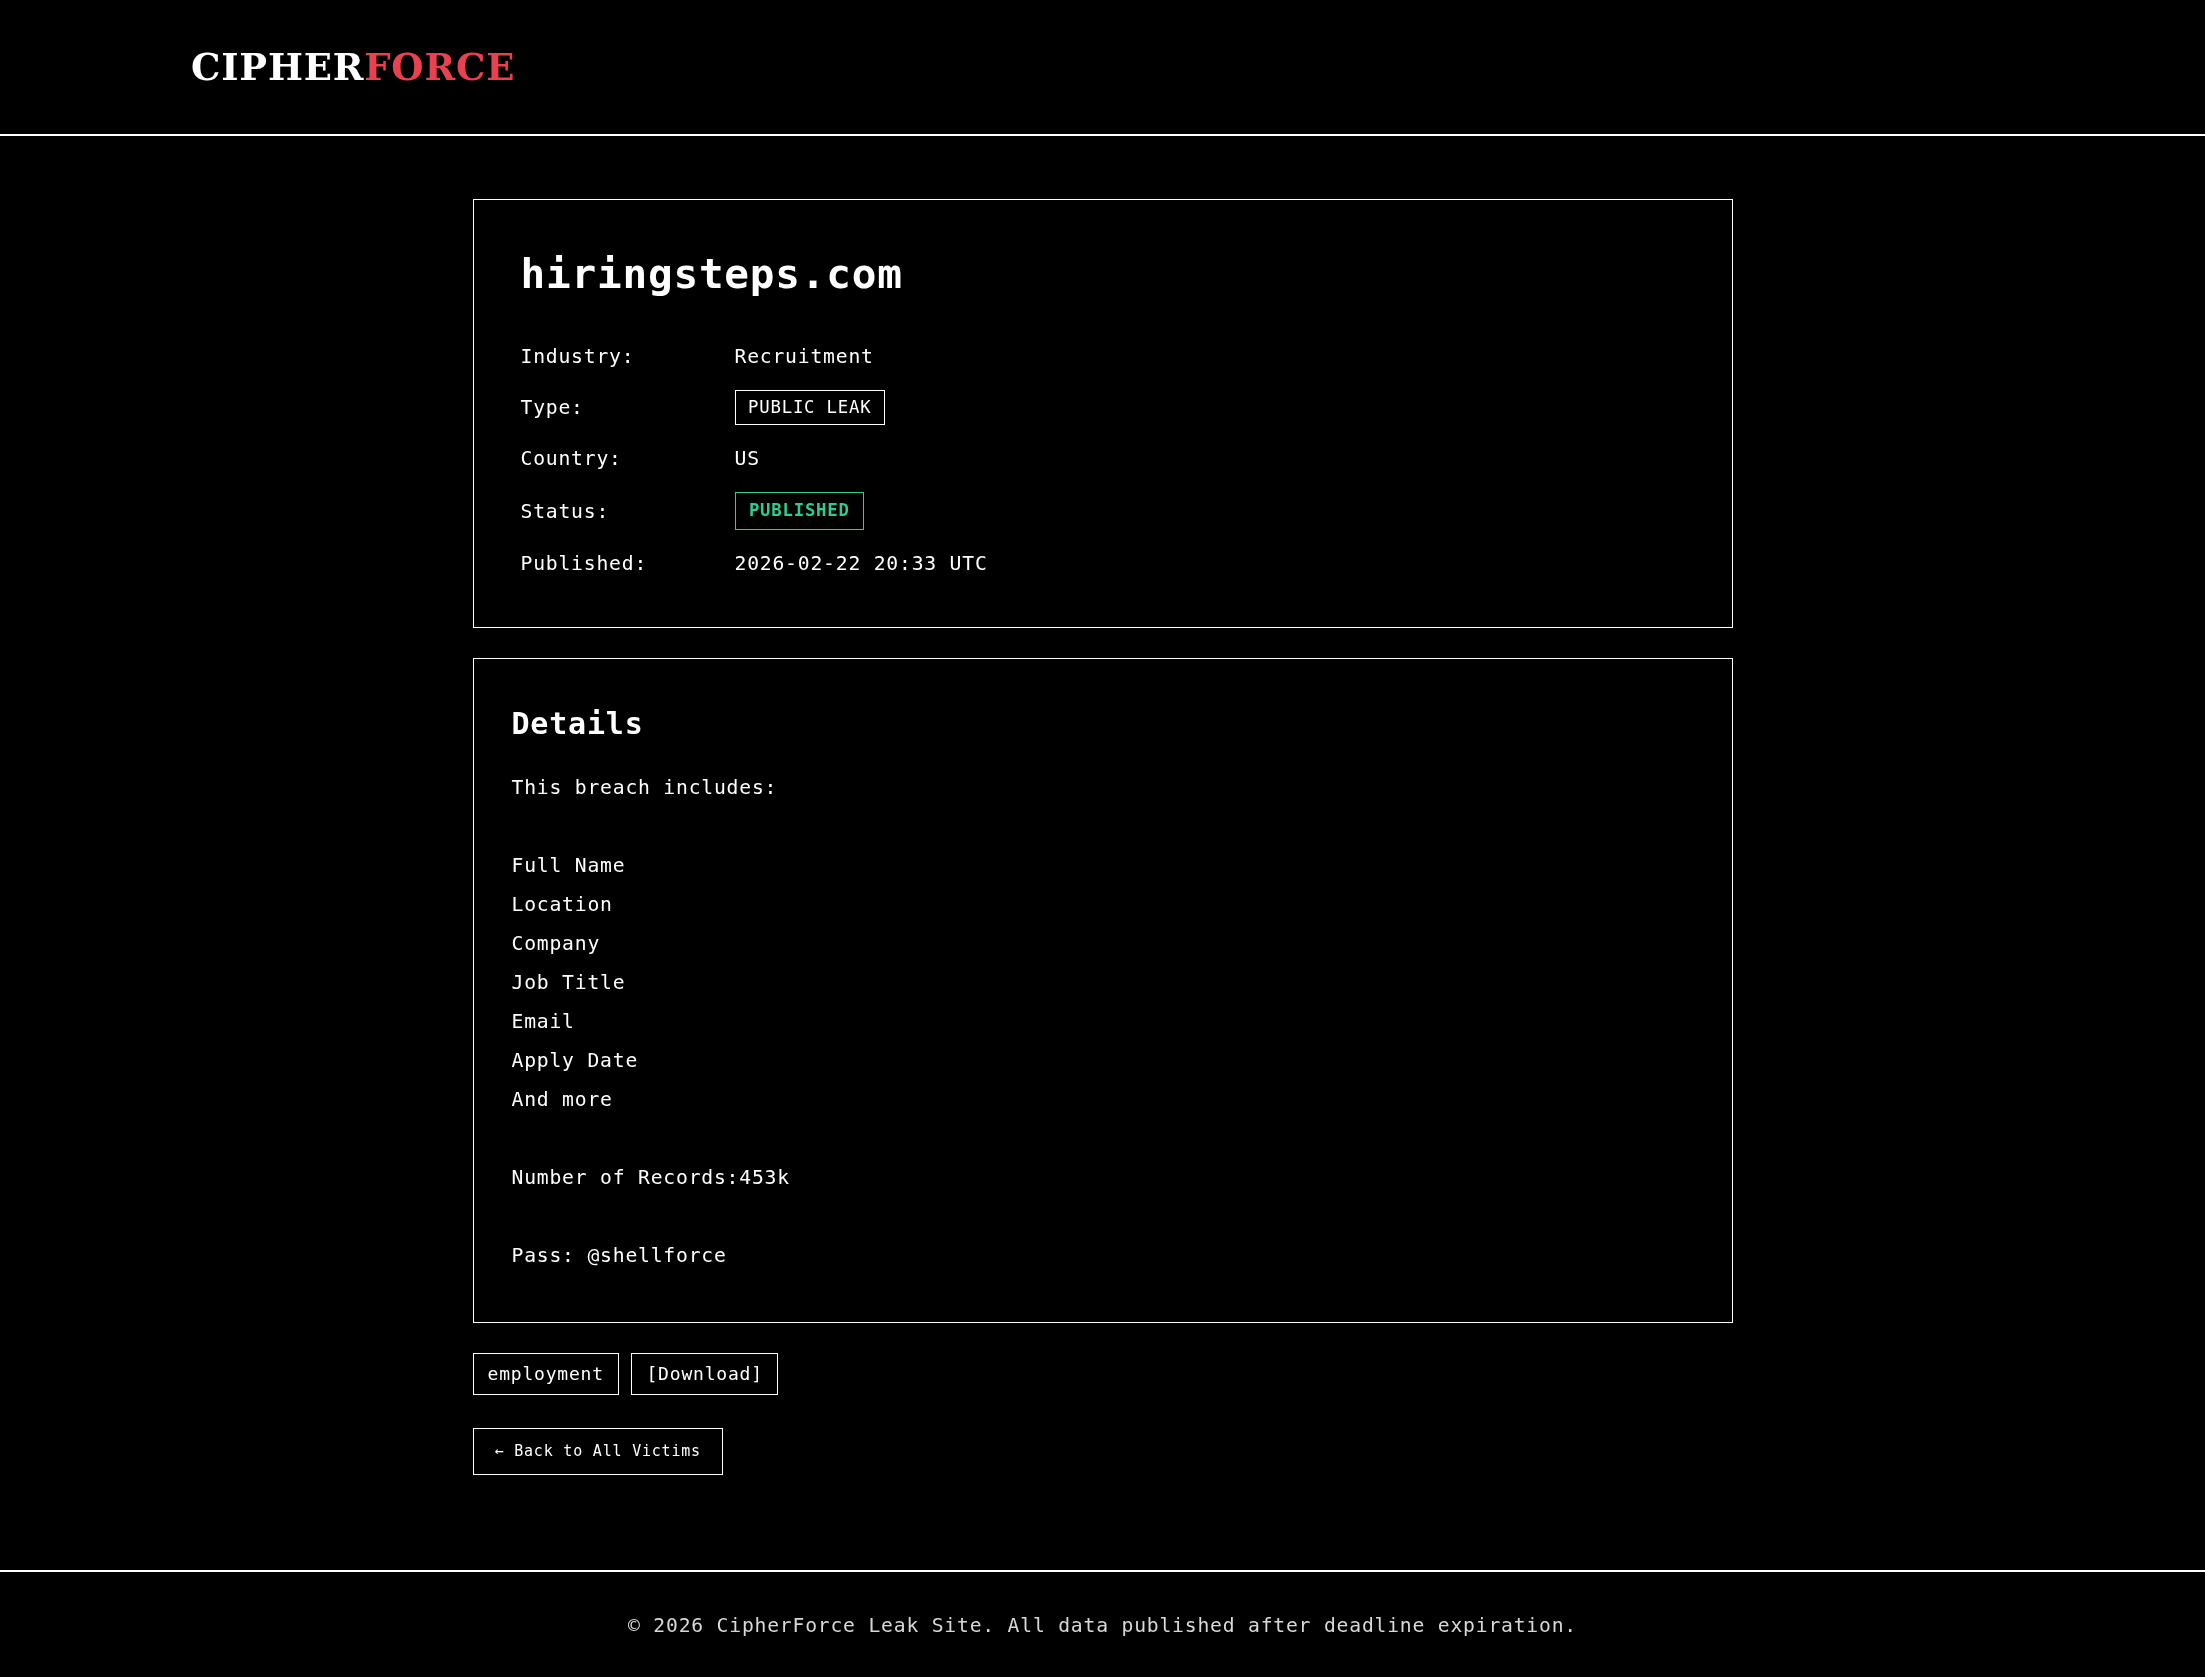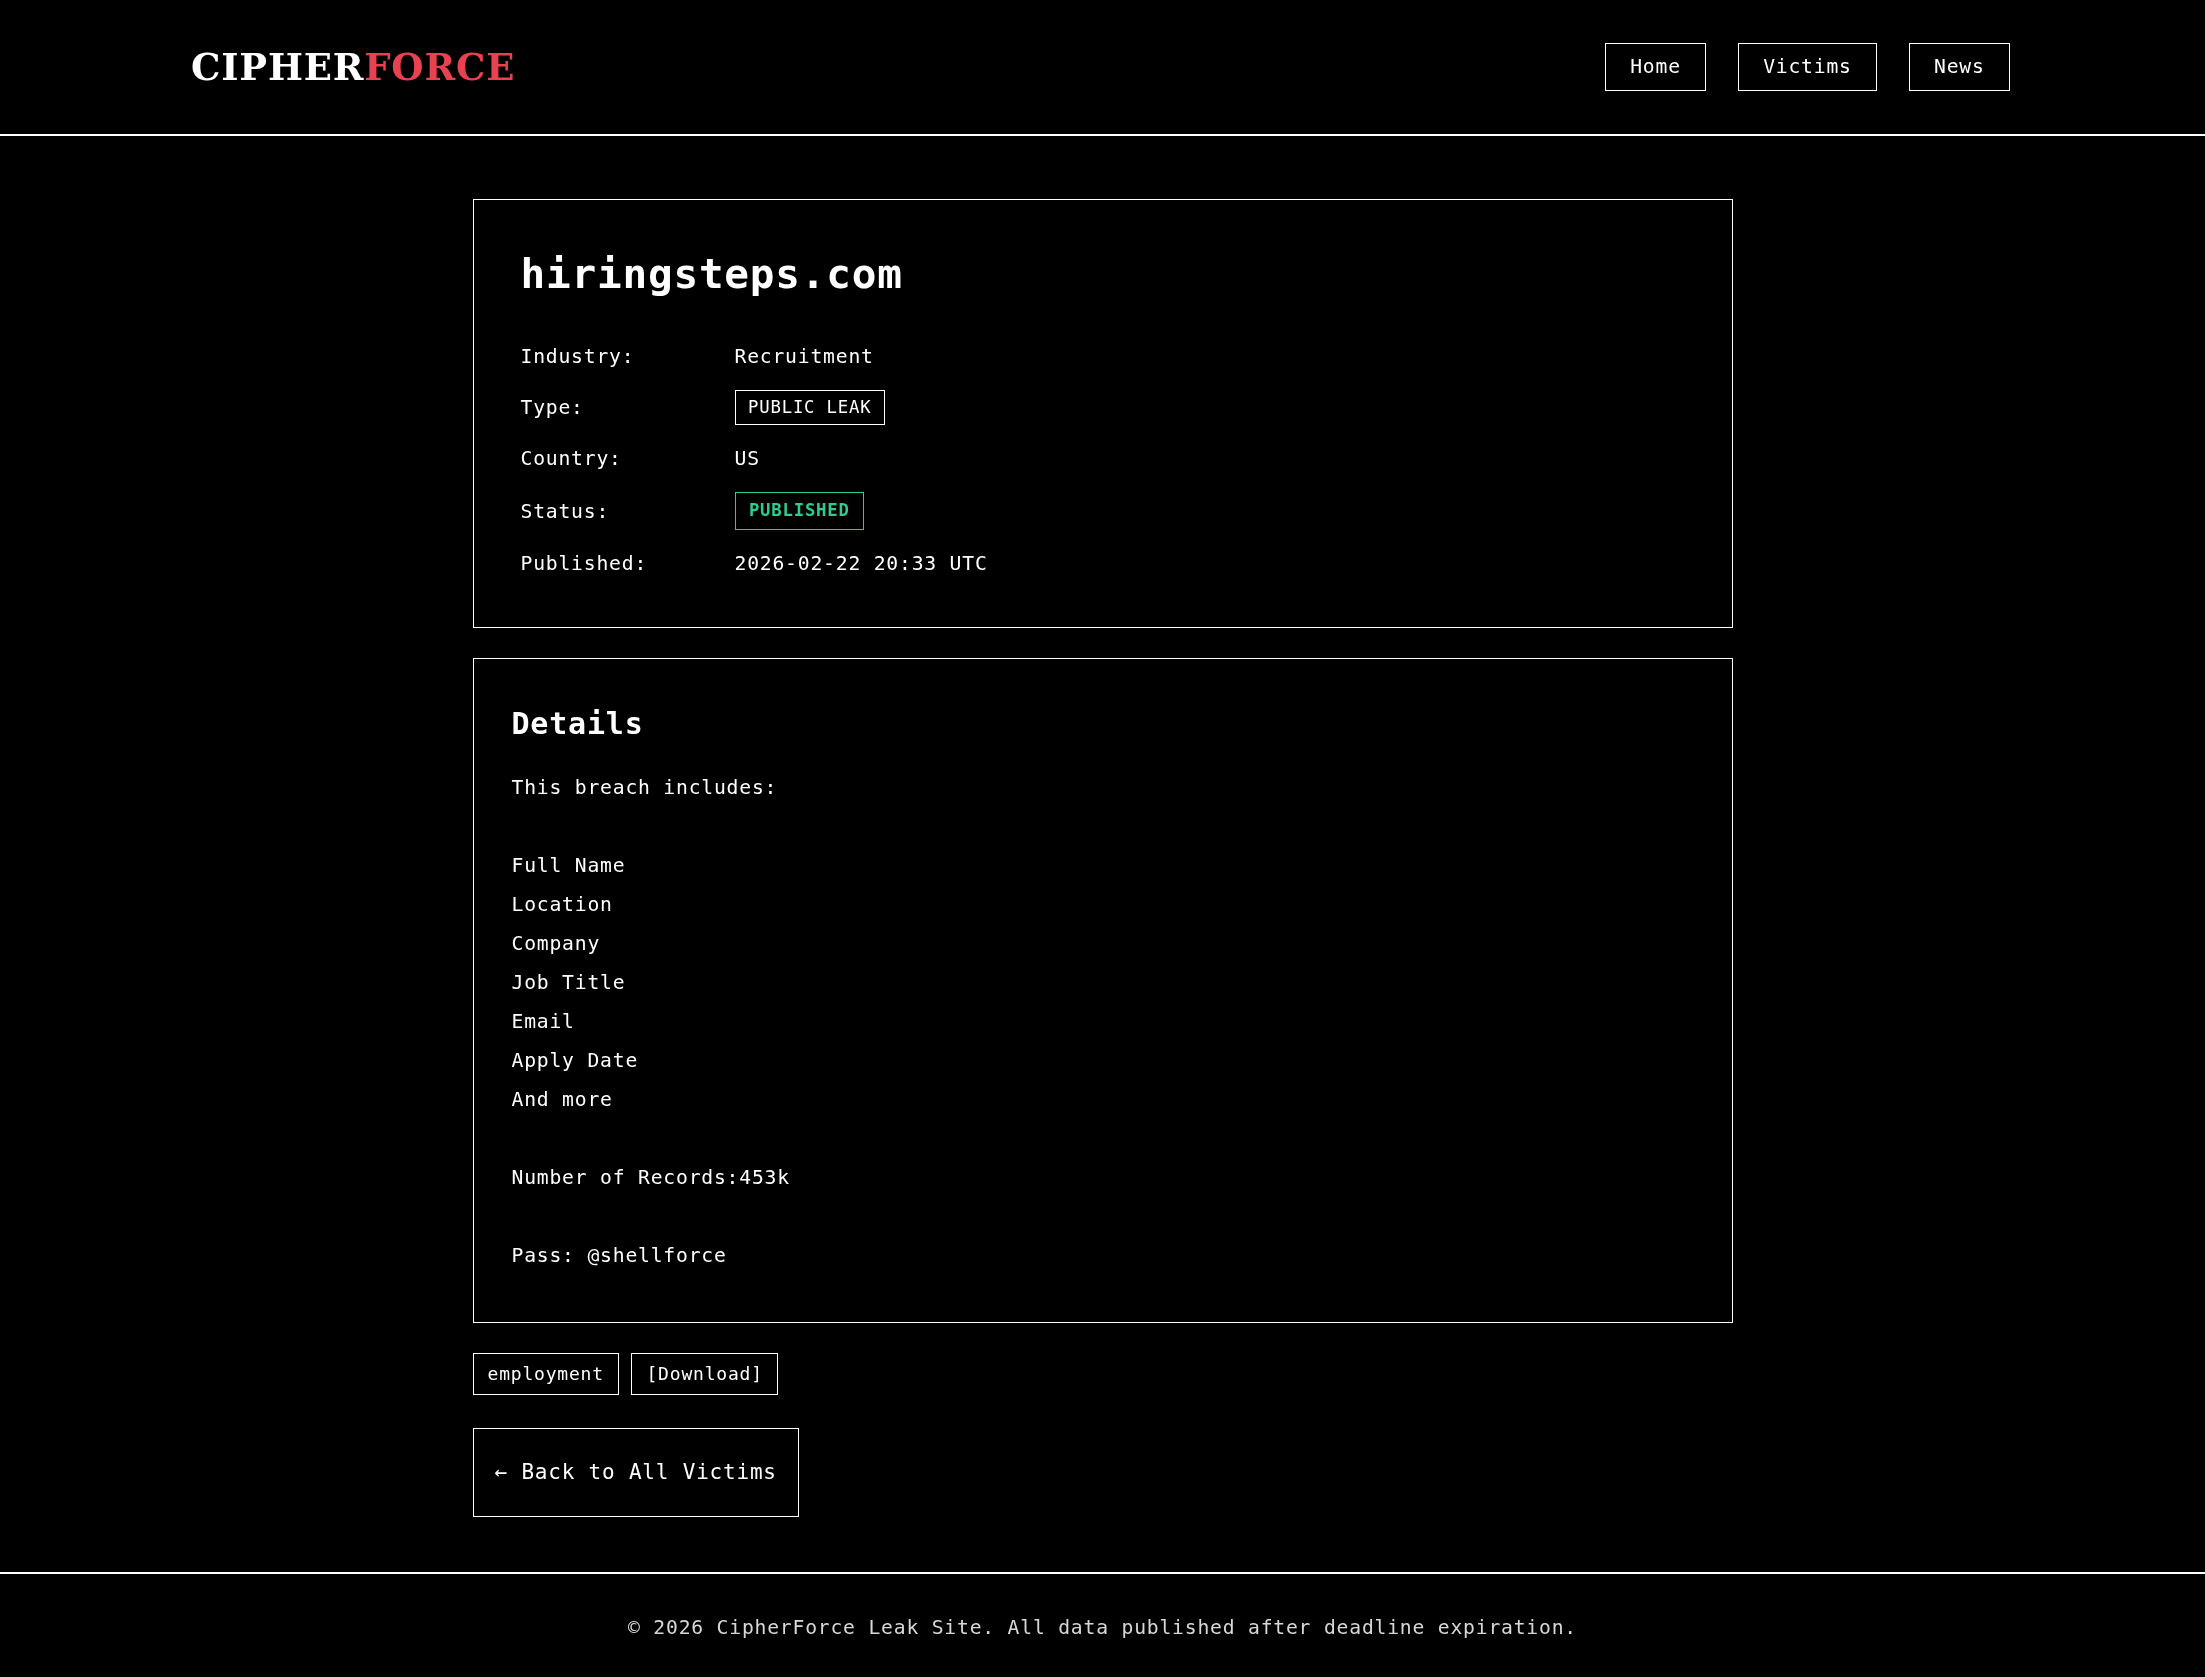--- a/index.html
+++ b/index.html
@@ -158,22 +158,22 @@
     letter-spacing: 0.8px;
     background: transparent;
     cursor: pointer;
     display: inline-block;
     text-decoration: none;
   }
   .back-row { margin-bottom: 55px; }
   .back-button {
     border: 1.6px solid #ffffff;
     color: #ffffff;
-    font-size: 21px;
-    padding: 33px 21px;
+    font-size: 15px;
+    padding: 15px 21px;
     line-height: 1;
     letter-spacing: 0.8px;
     background: transparent;
     cursor: pointer;
     display: inline-block;
     text-decoration: none;
   }
 
   
   .site-footer {
@@ -192,25 +192,20 @@
 </style>
 </head>
 <body>
 
 <div class="page">
 
   <header class="site-header">
     <div class="brand">
       <span class="cipher">CIPHER</span><span class="force">FORCE</span>
     </div>
-    <nav class="nav">
-      <a class="nav-link" href="#">Home</a>
-      <a class="nav-link" href="#">Victims</a>
-      <a class="nav-link" href="#">News</a>
-    </nav>
   </header>
 
   <main class="main">
     <div class="container">
 
       <section class="card victim-card">
         <h1 class="victim-title">hiringsteps.com</h1>
 
         <table class="meta-table">
           <tbody>

